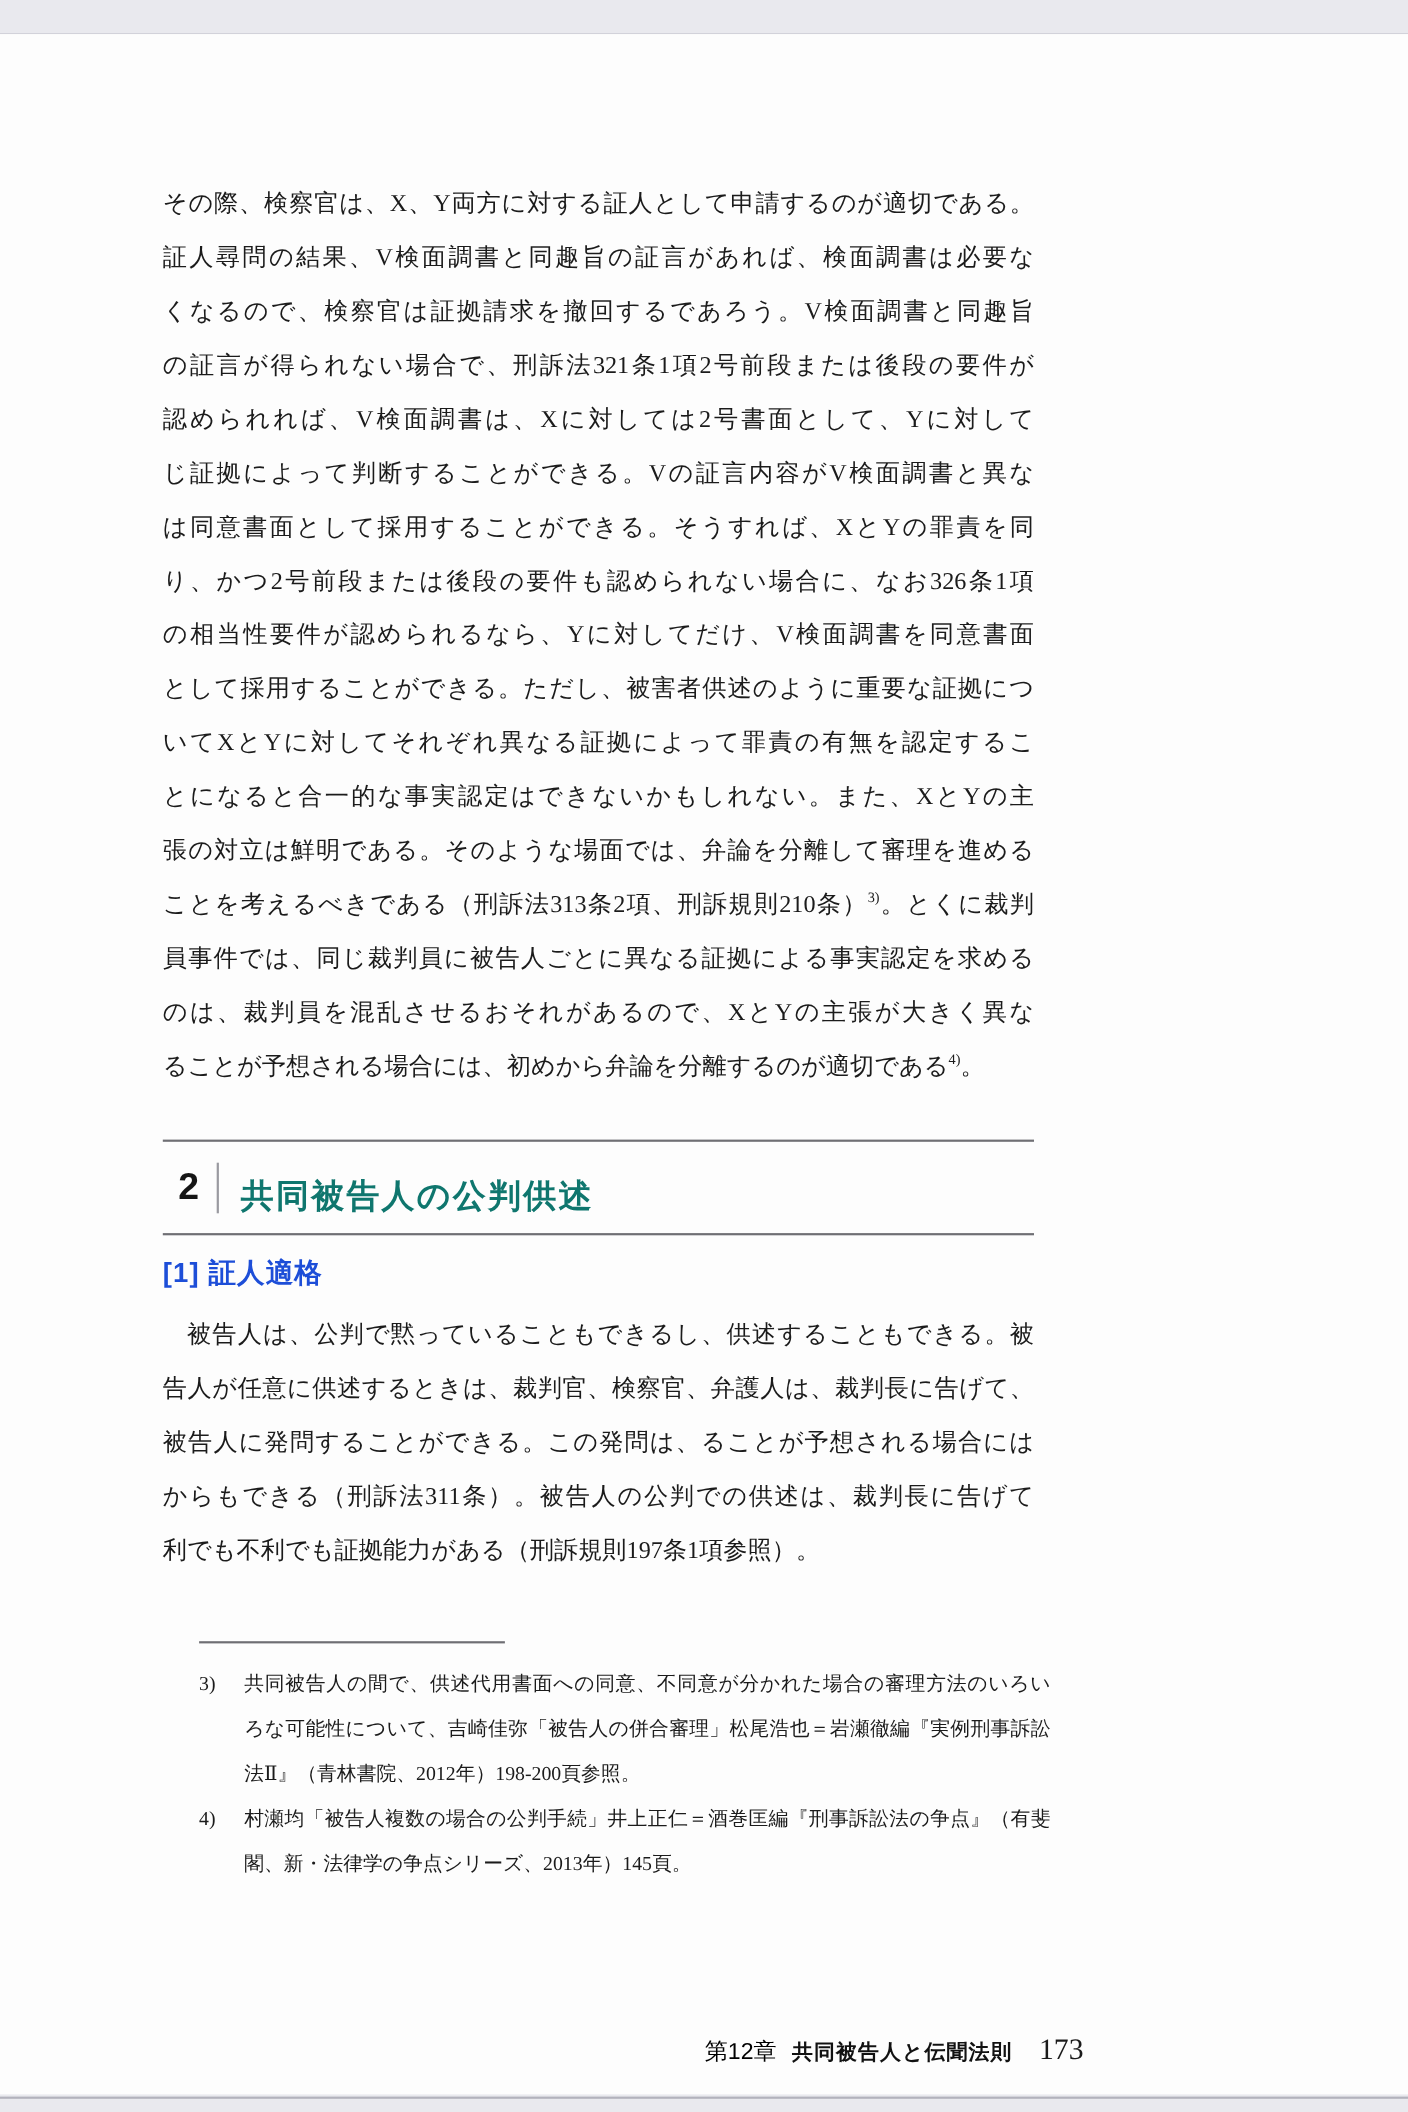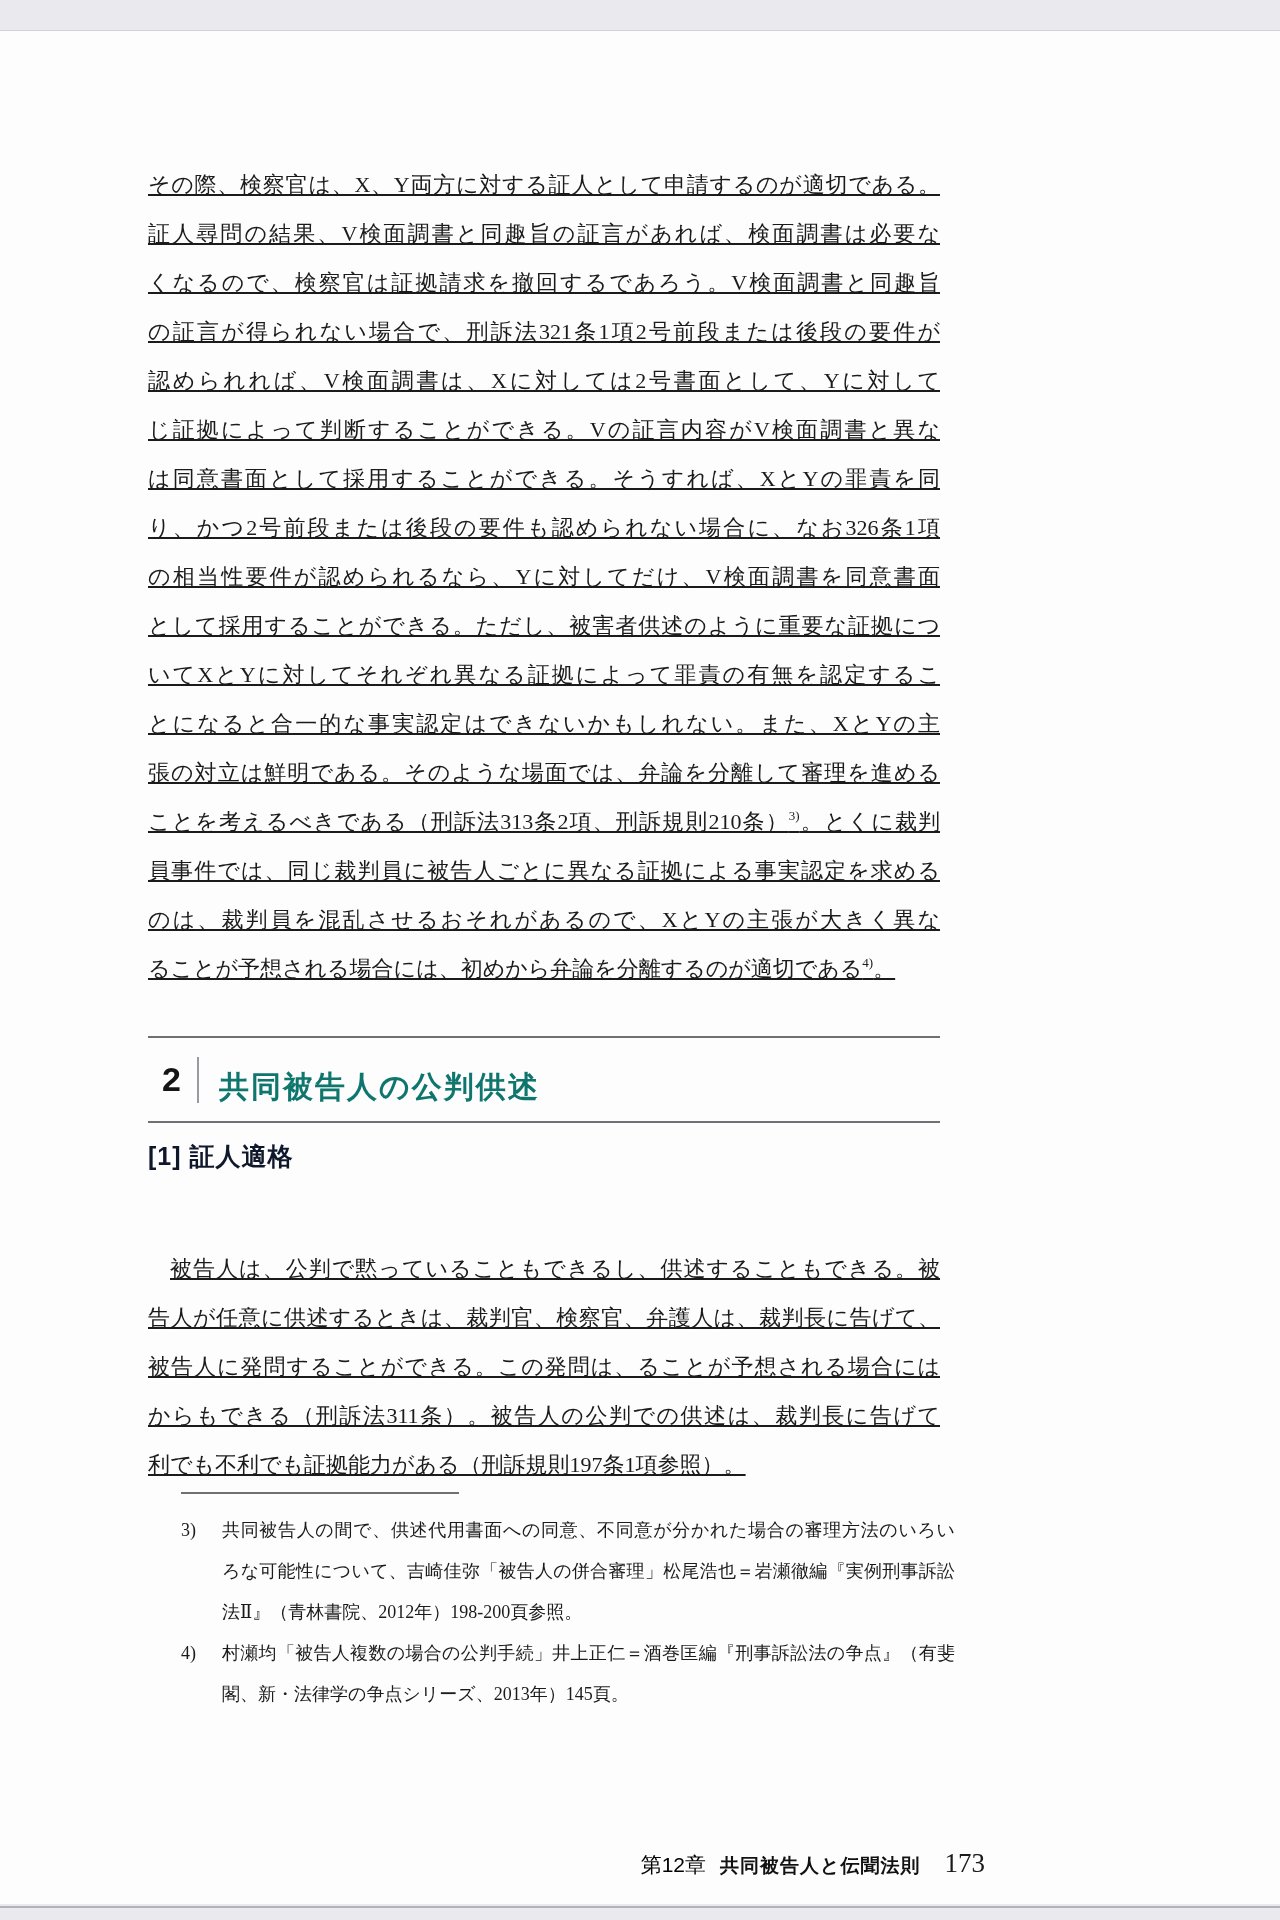--- a/index.html
+++ b/index.html
@@ -13,41 +13,41 @@
   .band.top{top:0;height:30px;border-bottom:1px solid #d2d2da;}
   .band.bottom{top:1906px;height:14px;border-top:2px solid #b2b2bc;}
   .sheet{position:absolute;left:0;top:31px;width:1280px;height:1873px;background:#fdfdfd;}
 
   
   .jlines .jline{
     line-height:49px;height:49px;white-space:nowrap;
     text-align:justify;text-align-last:justify;
   }
   .jlines .jline:last-child{text-align-last:left;}
-  .para{position:absolute;left:148px;width:792px;font-size:22px;text-decoration:underline;}
+  .para{position:absolute;left:148px;width:792px;font-size:22px;}
   .para1{top:160px;}
-  .para2{top:1244px;}
+  .para2{top:1188px;}
   .para2 .jline:first-child{text-indent:1em;}
   sup.fnref{font-size:13px;vertical-align:9px;line-height:0;}
 
   
   .sec-heading{
     position:absolute;left:148px;top:1036px;width:792px;
     border-top:2px solid #6f6f74;border-bottom:2px solid #6f6f74;
     padding:13px 0;display:flex;align-items:center;
     font-family:"Liberation Sans","DejaVu Sans",sans-serif;
   }
   .sec-num{font-size:34px;font-weight:bold;padding:0 0 0 14px;color:#151515;}
   .sec-div{width:2px;height:46px;background:#9a9aa0;margin:0 20px 0 16px;}
   .sec-title{font-size:30px;font-weight:bold;letter-spacing:2px;color:#0f766e;margin-top:16px;}
 
   .subsec{
     position:absolute;left:148px;top:1140px;
     font-family:"Liberation Sans","DejaVu Sans",sans-serif;
-    font-size:25px;font-weight:600;letter-spacing:1px;color:#0f172a;
+    font-size:25px;font-weight:600;letter-spacing:1px;color:#1d4ed8;
   }
 
   
   .fn-rule{position:absolute;left:181px;top:1492px;width:278px;height:2px;background:#6f6f74;}
   .footnotes{position:absolute;left:181px;top:1510px;width:774px;font-size:18px;}
   .footnote{display:flex;}
   .fn-num{width:41px;flex:0 0 41px;line-height:41px;}
   .fn-text{width:733px;}
   .fn-text .jline{line-height:41px;height:41px;white-space:nowrap;text-align:justify;text-align-last:justify;}
   .fn-text .jline:last-child{text-align-last:left;}

